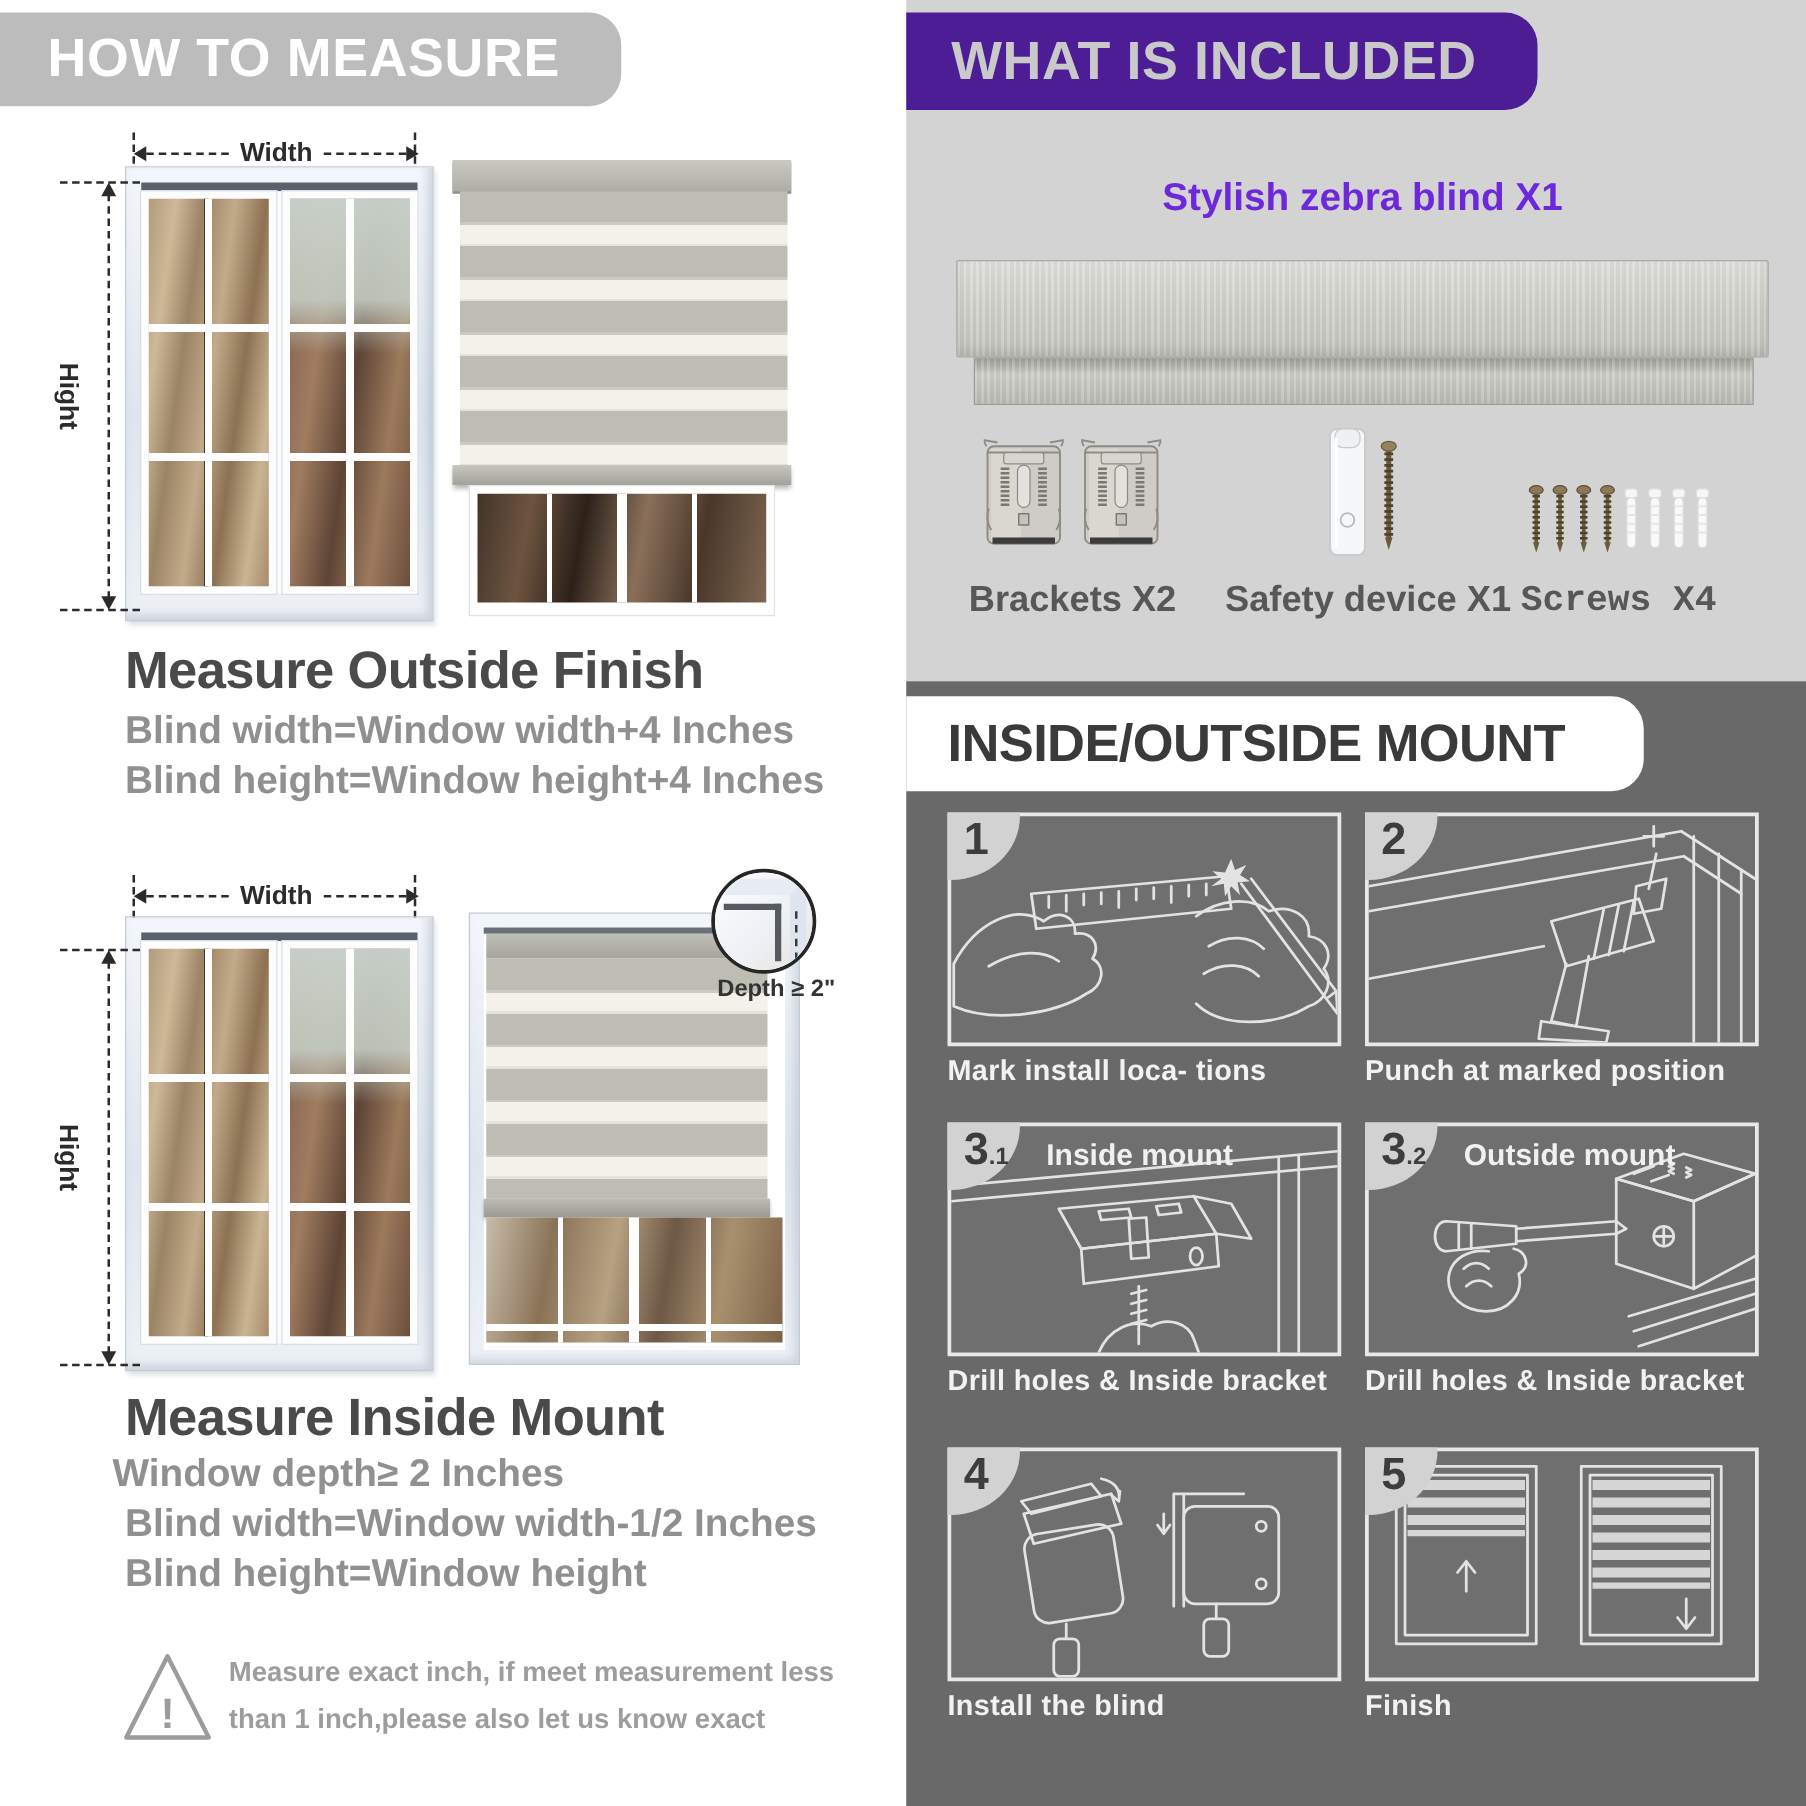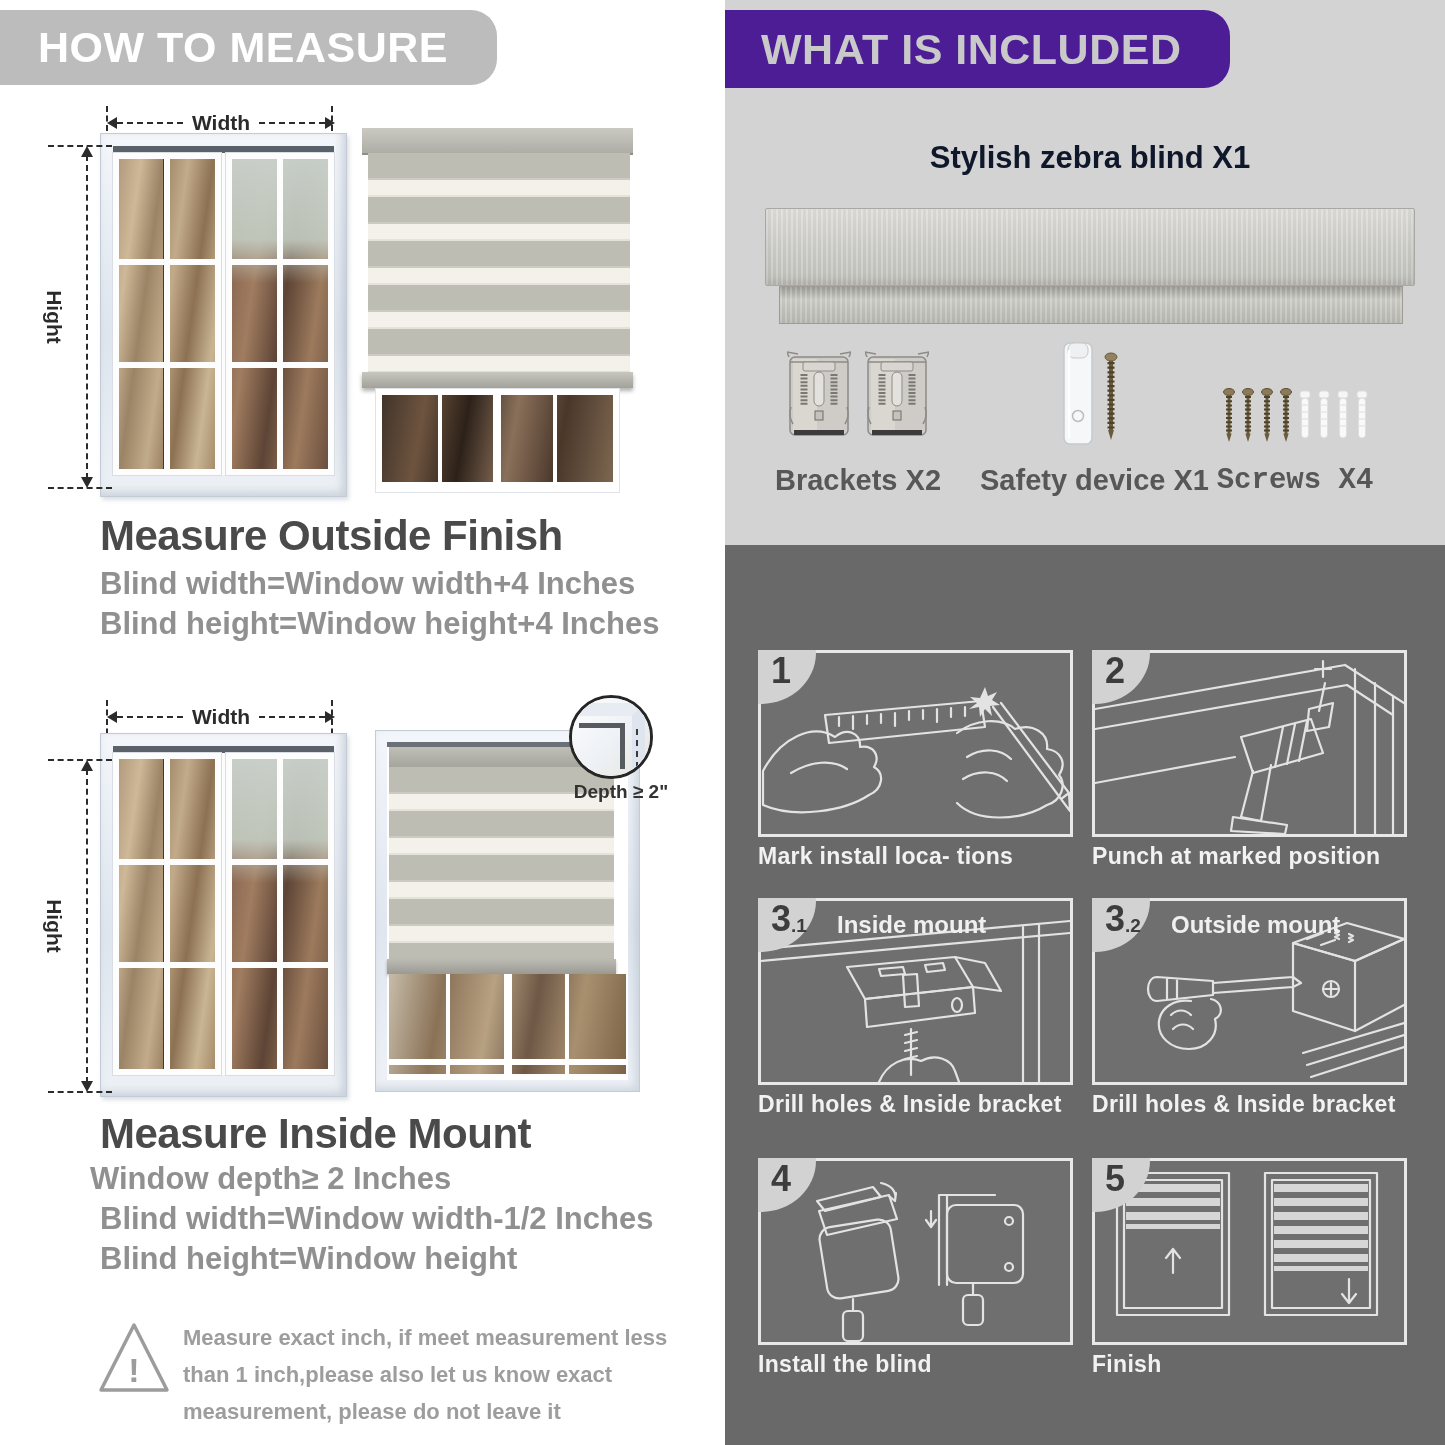--- a/index.html
+++ b/index.html
@@ -91,21 +91,21 @@
 
   .m-title{position:absolute;font-size:42px;font-weight:bold;color:#4a4a4a;letter-spacing:-.5px;white-space:nowrap;}
   .m-line{position:absolute;font-size:31px;font-weight:bold;color:#909090;white-space:nowrap;}
   .warn-line{font-size:22px;font-weight:bold;color:#9d9d9d;line-height:37px;white-space:nowrap;}
 
   
   .included-section{position:absolute;left:725px;top:0;width:720px;height:545px;background:#d3d3d3;}
   .included-band{left:0;top:10px;width:505px;height:78px;background:#4c1d95;
                  color:#c9c9c9;font-size:43px;font-weight:bold;line-height:78px;padding-left:36px;letter-spacing:.5px;}
   .stylish-label{position:absolute;left:40px;top:140px;width:650px;text-align:center;
-                 font-size:31px;font-weight:bold;color:#0f172a;}
+                 font-size:31px;font-weight:bold;color:#6d28d9;}
   .rail-top{position:absolute;left:40px;top:208px;width:650px;height:78px;border:1px solid #a9a9a3;border-radius:2px;
             background:repeating-linear-gradient(90deg,rgba(255,255,255,.18) 0 2px,rgba(0,0,0,.025) 2px 5px),
                        linear-gradient(180deg,#dddcd8 0%,#cfcfca 45%,#c1c1bb 100%);
             box-shadow:inset 0 -5px 7px rgba(0,0,0,.08);}
   .rail-lip{position:absolute;left:54px;top:286px;width:624px;height:38px;border:1px solid #a09a94;
             background:repeating-linear-gradient(90deg,rgba(255,255,255,.15) 0 2px,rgba(0,0,0,.03) 2px 5px),
                        linear-gradient(180deg,#9d9d97 0%,#cdcdc7 35%,#b9b9b3 100%);}
   .inc-item{position:absolute;}
   .inc-label{position:absolute;top:464px;font-size:29px;font-weight:bold;color:#575757;text-align:center;white-space:nowrap;}
 
@@ -235,21 +235,20 @@
   <div class="m-line" style="left:100px;top:1201px;">Blind width=Window width-1/2 Inches</div>
   <div class="m-line" style="left:100px;top:1241px;">Blind height=Window height</div>
 
   <svg class="abs" style="left:95px;top:1318px;" width="78" height="82" viewBox="0 0 78 82">
     <path d="M39,7 L72,72 L6,72 Z" fill="none" stroke="#9c9c9c" stroke-width="3.5" stroke-linejoin="round"></path>
     <text x="39" y="64" text-anchor="middle" font-size="34" font-weight="bold" fill="#9c9c9c">!</text>
   </svg>
   <div class="abs" style="left:183px;top:1319px;">
     <div class="warn-line">Measure exact inch, if meet measurement less</div>
     <div class="warn-line">than 1 inch,please also let us know exact</div>
-    <div class="warn-line">measurement, please do not leave it</div>
   </div>
 
   <div class="included-section">
     <div class="band included-band">WHAT IS INCLUDED</div>
     <div class="stylish-label">Stylish zebra blind X1</div>
 
     <div class="rail-top"></div>
     <div class="rail-lip"></div>
 
     <svg class="inc-item" style="left:62px;top:349px;" width="64" height="92" viewBox="0 0 64 92">
@@ -311,20 +310,21 @@
         <use href="#anc4" x="38"></use>
         <use href="#anc4" x="57"></use>
     </svg>
 
     <div class="inc-label" style="left:38px;width:190px;">Brackets X2</div>
     <div class="inc-label" style="left:255px;width:220px;">Safety device X1</div>
     <div class="inc-label" style="left:480px;width:180px;font-family:Liberation Mono, monospace;">Screws X4</div>
   </div>
 
   <div class="mount-section">
+    <div class="band mount-band">INSIDE/OUTSIDE MOUNT</div>
 
     <div class="panel" style="left:33px;top:105px;">
       <svg class="art lineart" viewBox="0 0 309 181">
         <path d="M2,118 C20,84 52,70 74,84 C86,74 100,80 99,94 C112,92 120,102 113,114 C124,120 122,136 108,142 C84,158 34,166 2,152 Z"></path>
         <path d="M30,120 C50,108 72,106 86,116"></path>
         <path d="M64,62 L220,48 L224,74 L68,90 Z"></path>
         <path d="M78,64 v9 M92,63 v13 M106,62 v9 M120,61 v9 M134,60 v13 M148,58 v9 M162,57 v9 M176,56 v13 M190,55 v9 M204,54 v9"></path>
         <path d="M232,54 L300,146 M240,50 L308,140 M300,146 L308,140 L309,158 Z"></path>
         <path d="M196,80 C214,66 240,64 254,76 C272,70 288,80 286,96 C300,98 306,110 298,122 C306,132 300,148 286,152 C260,168 216,170 196,150"></path>
         <path d="M206,104 C222,94 240,96 250,106 M202,126 C218,116 236,118 246,128"></path>

